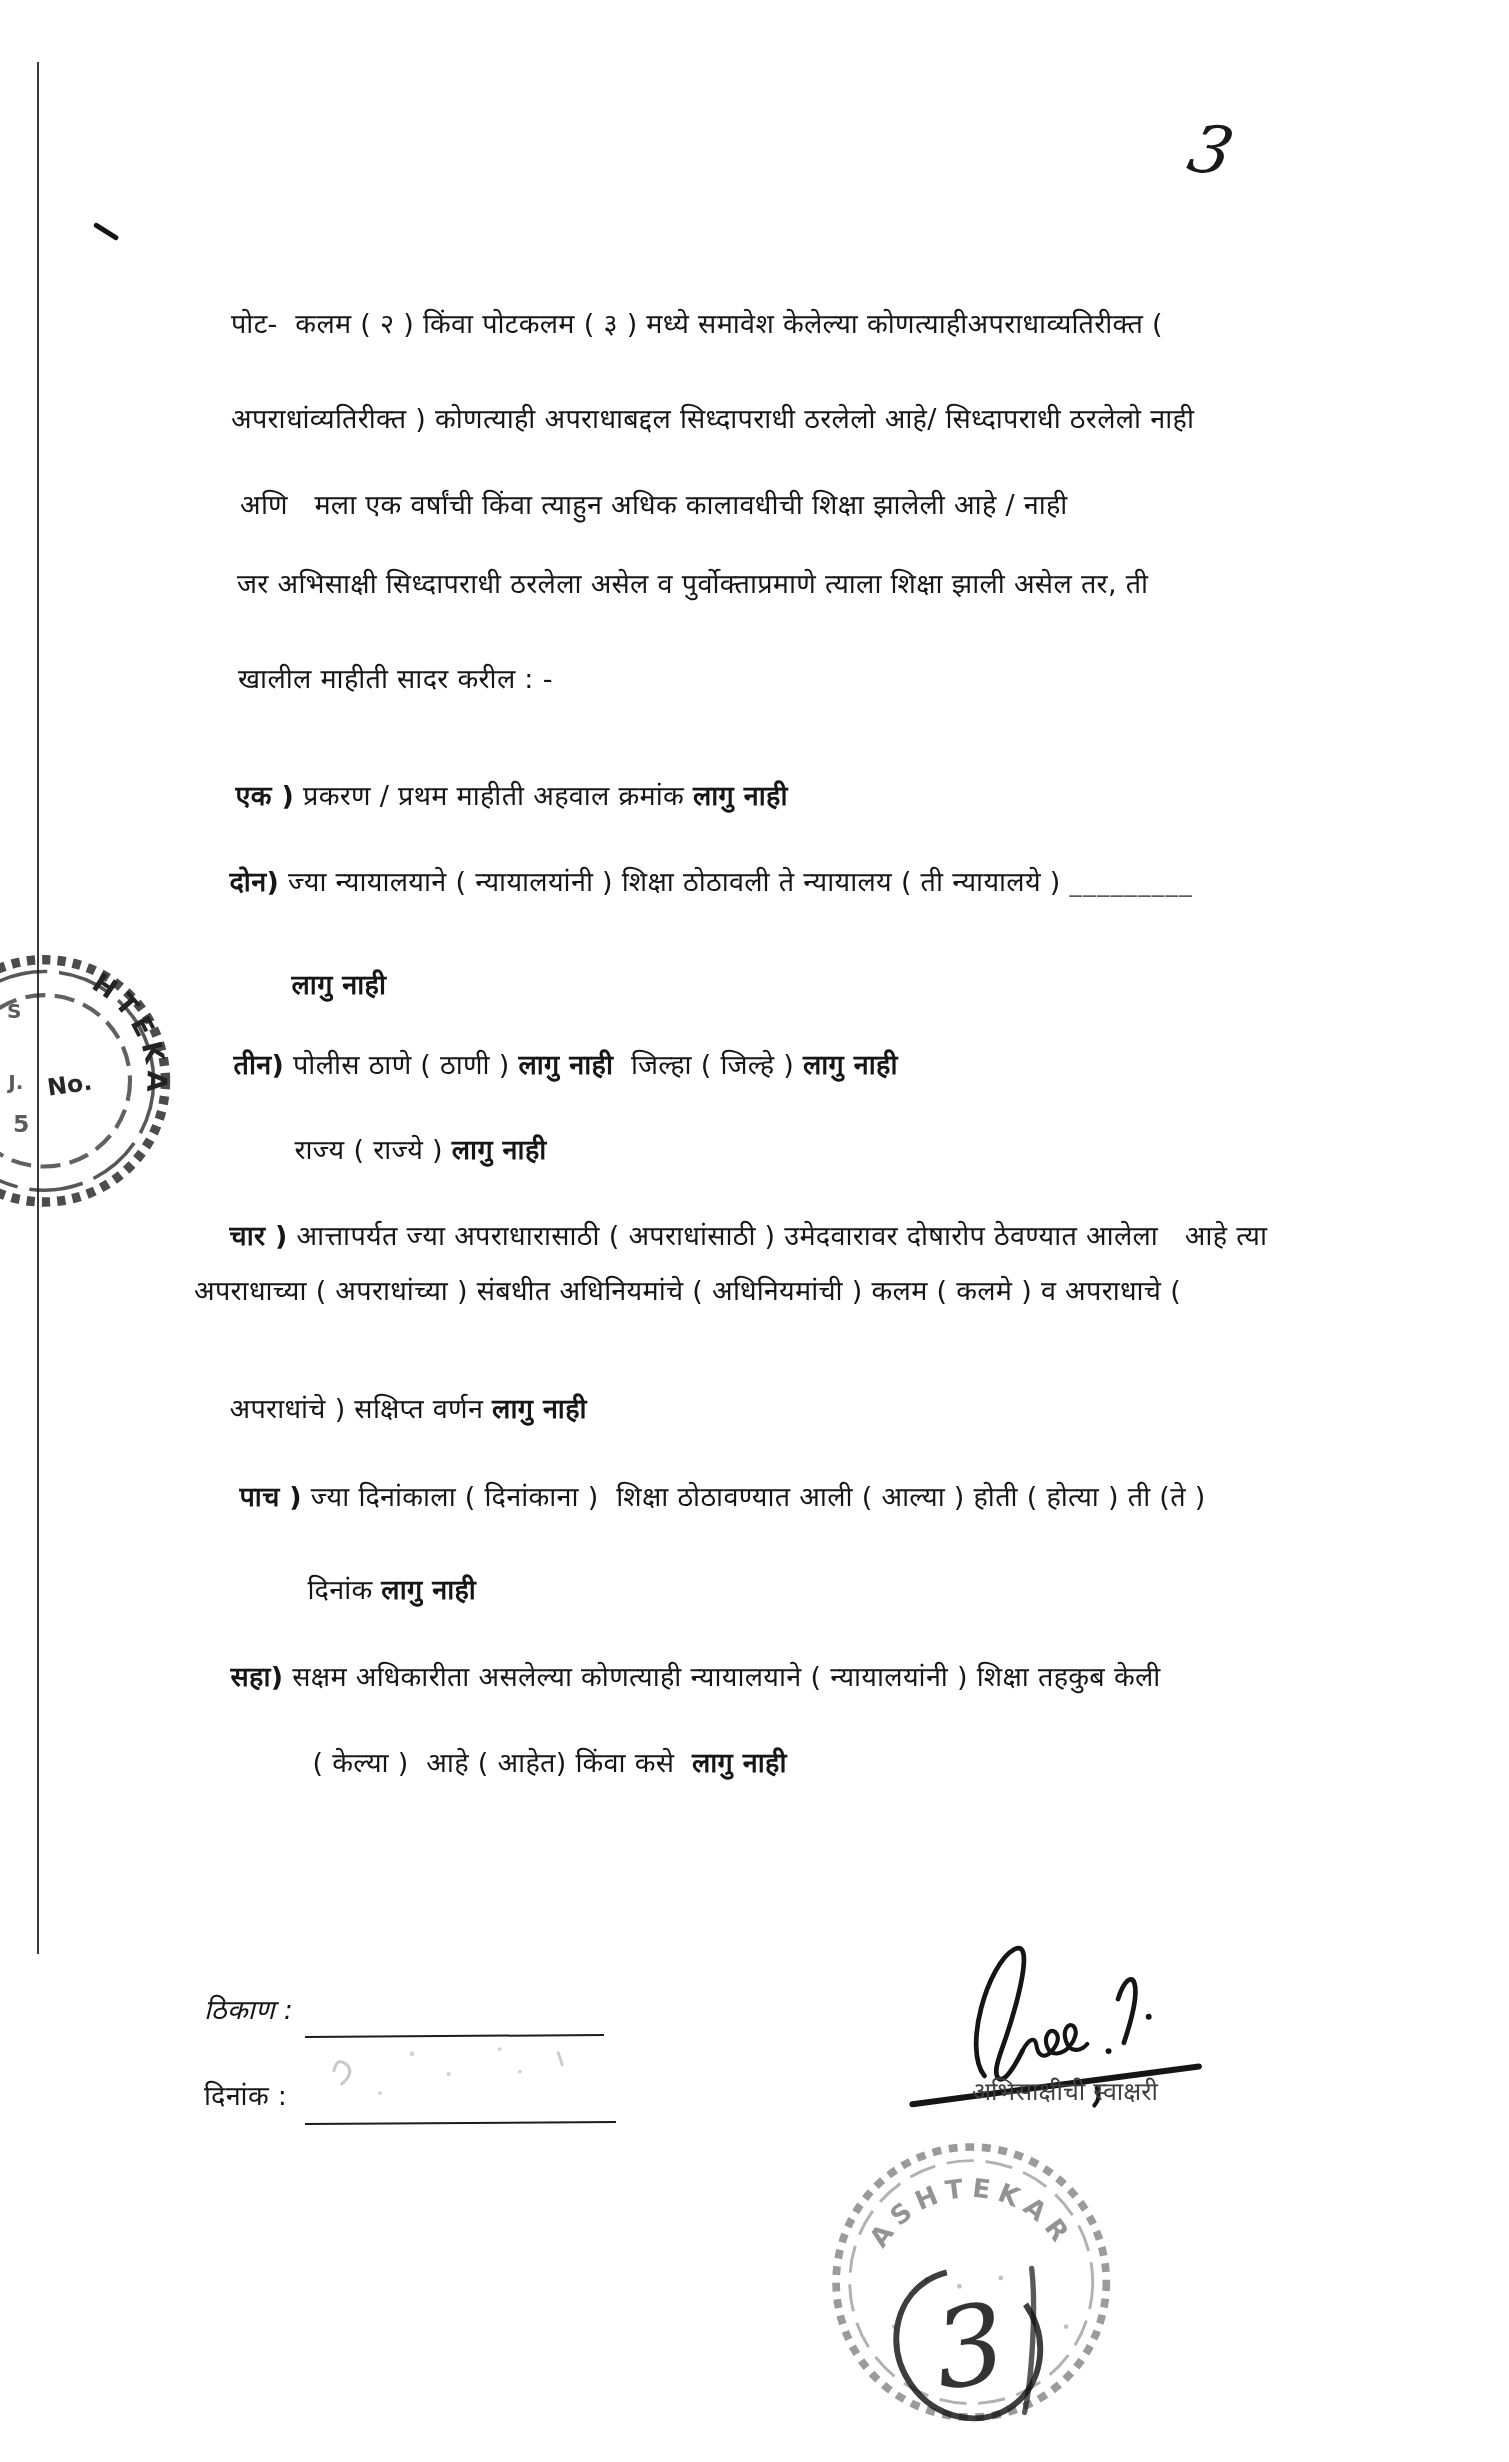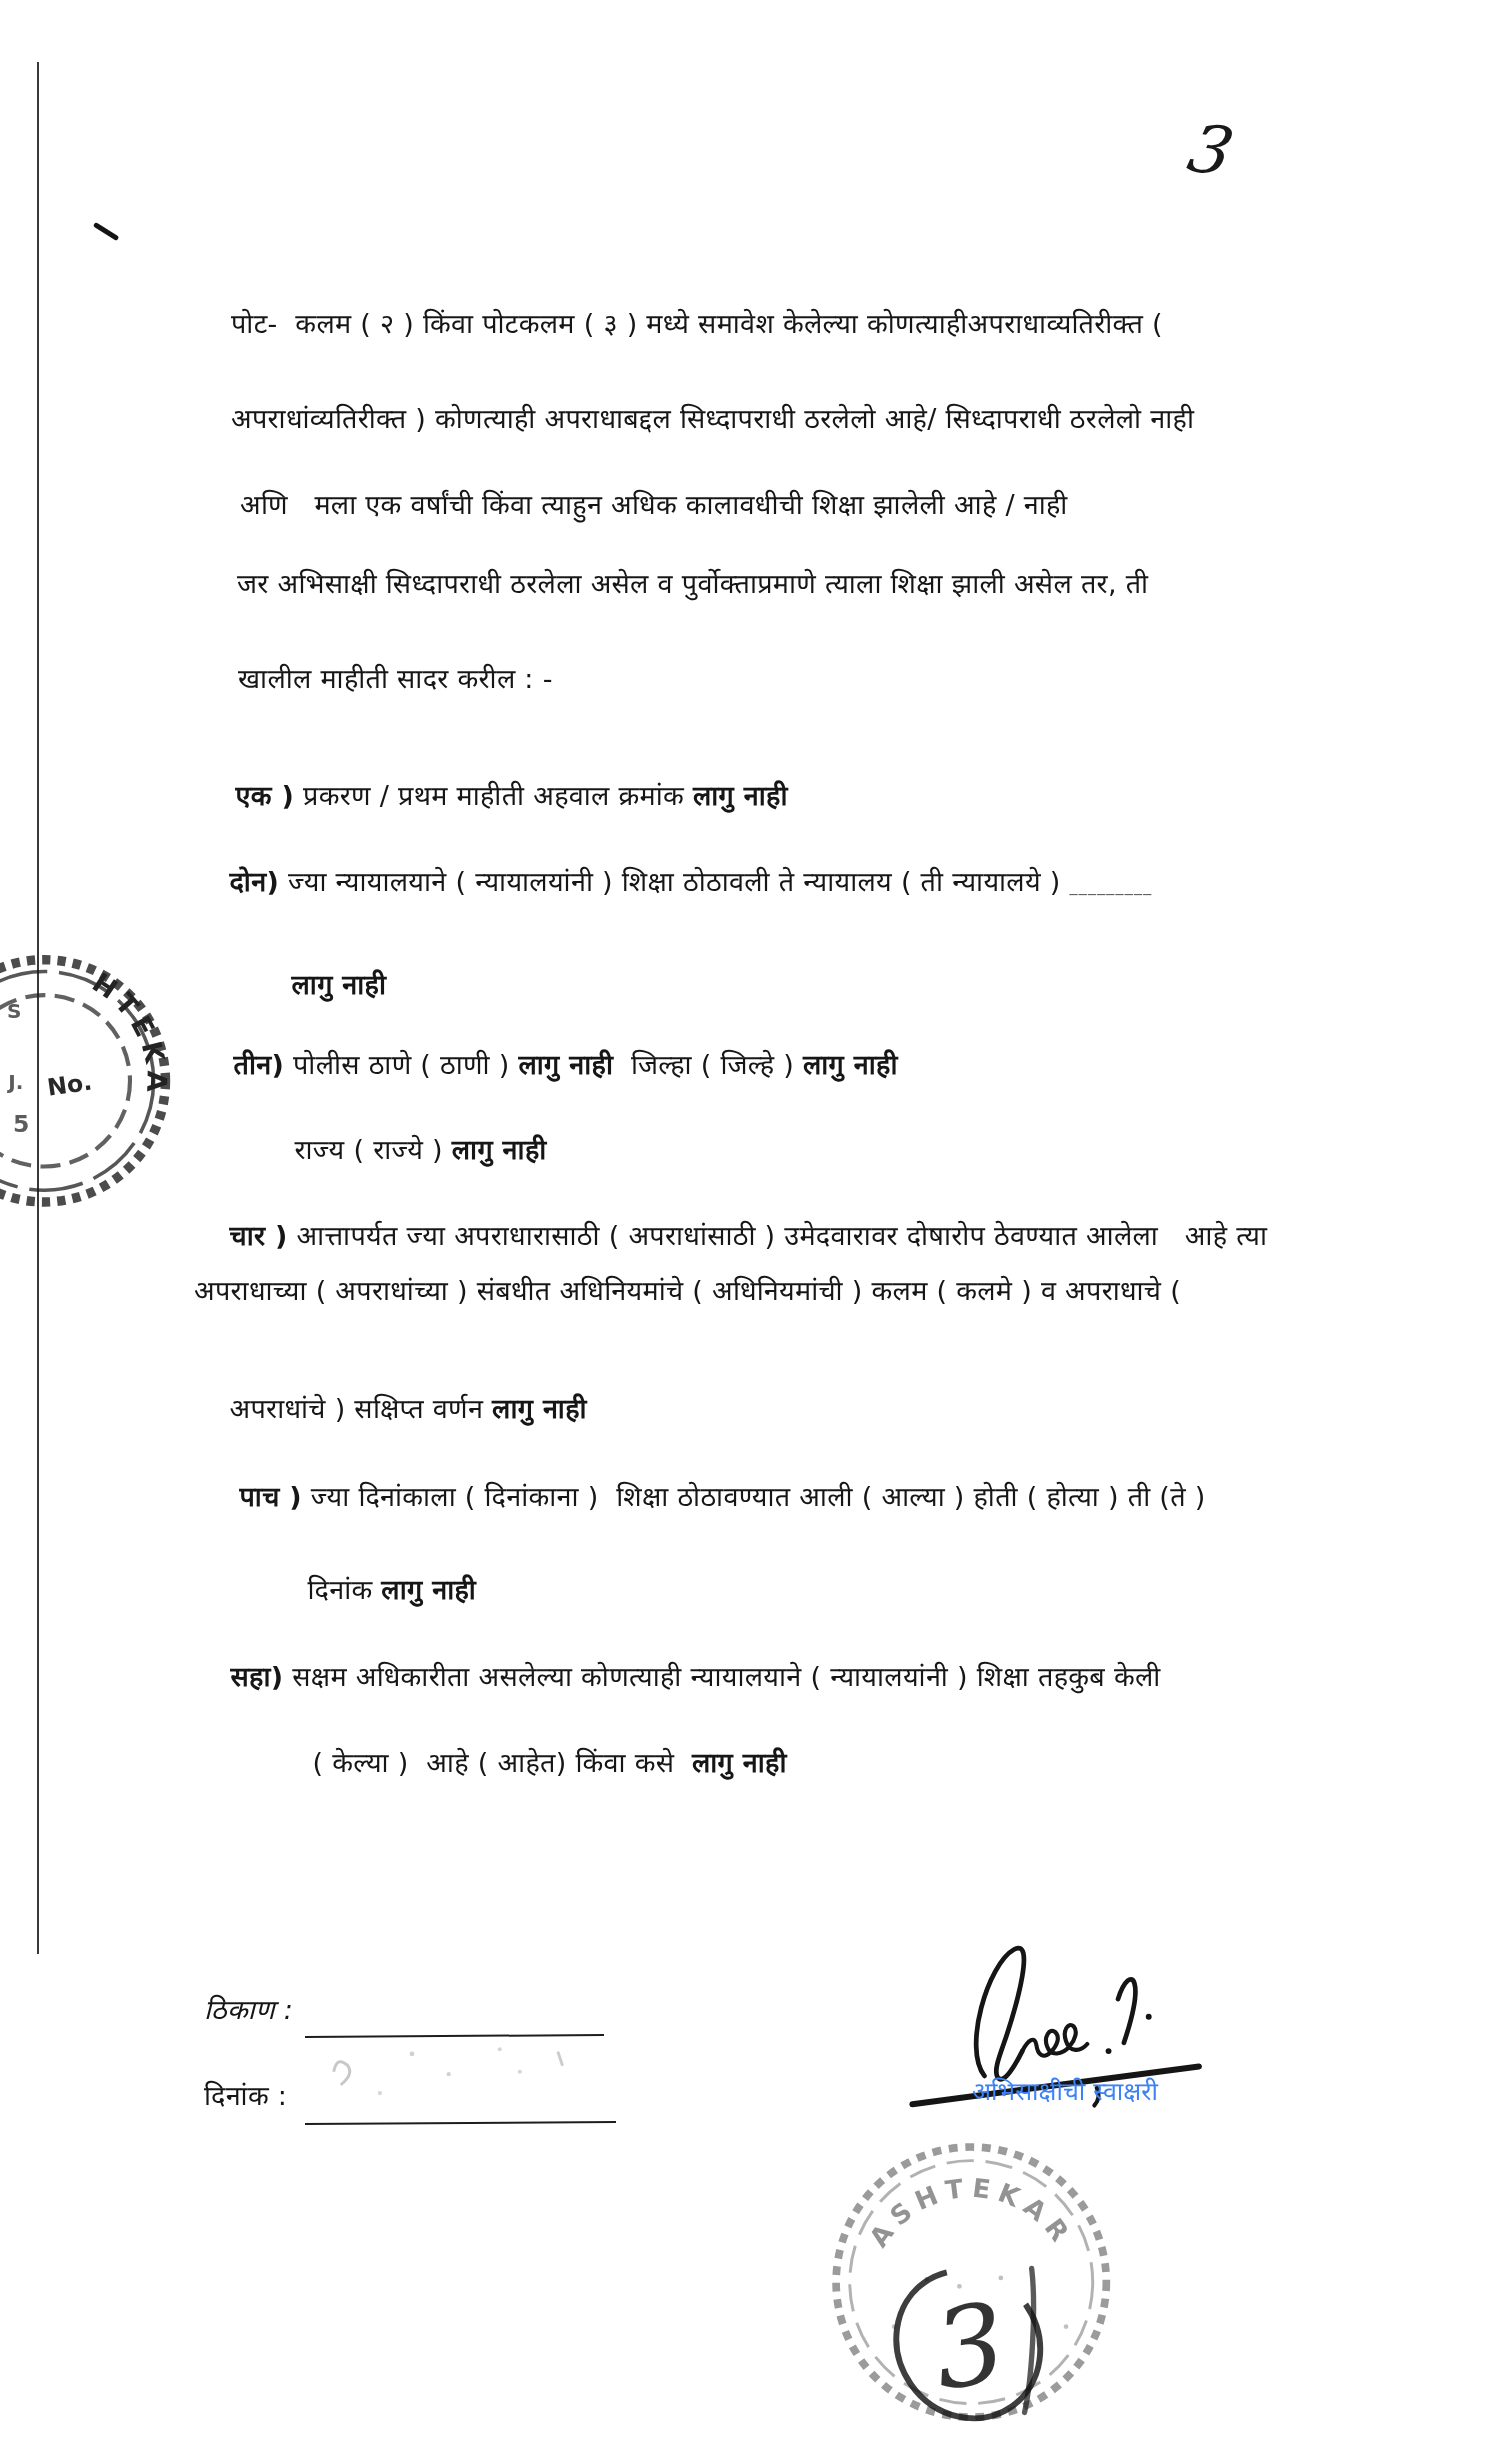--- a/index.html
+++ b/index.html
@@ -13,21 +13,21 @@
   }
   .tline{
     position:absolute;
     white-space:pre;
     font-size:27px;
     line-height:1.2;
     color:#161616;
     letter-spacing:0.3px;
   }
   .b{font-weight:bold;}
-  .dash{font-size:16px;opacity:.7;letter-spacing:1.2px;}
+  .dash{font-size:25px;opacity:.7;letter-spacing:1.2px;}
   .vline{
     position:absolute;left:37px;top:62px;
     width:2.4px;height:1892px;
     background:#1b1b1b;opacity:.88;
   }
   .tick{
     position:absolute;left:92px;top:229px;
     width:28px;height:5.3px;border-radius:3.6px;
     background:#141414;transform:rotate(32deg);
   }
@@ -37,21 +37,21 @@
     transform:rotate(-0.4deg);
   }
   .pagenum{
     position:absolute;left:1190px;top:112px;
     font-family:"DejaVu Serif", serif;
     font-style:italic;font-size:66px;font-weight:400;
     color:#1a1a1a;transform:rotate(7deg) skewX(-6deg);
   }
   .caption{
     position:absolute;left:972px;top:2073px;
-    font-size:25px;color:#3b82f6;white-space:pre;
+    font-size:25px;color:#404040;white-space:pre;
   }
   svg{position:absolute;overflow:visible;}
   .stamp-arc-text{font-family:"DejaVu Sans", sans-serif;font-weight:bold;}
 </style>
 </head>
 <body>
 
 <div id="page">
 
   <div class="vline"></div>

